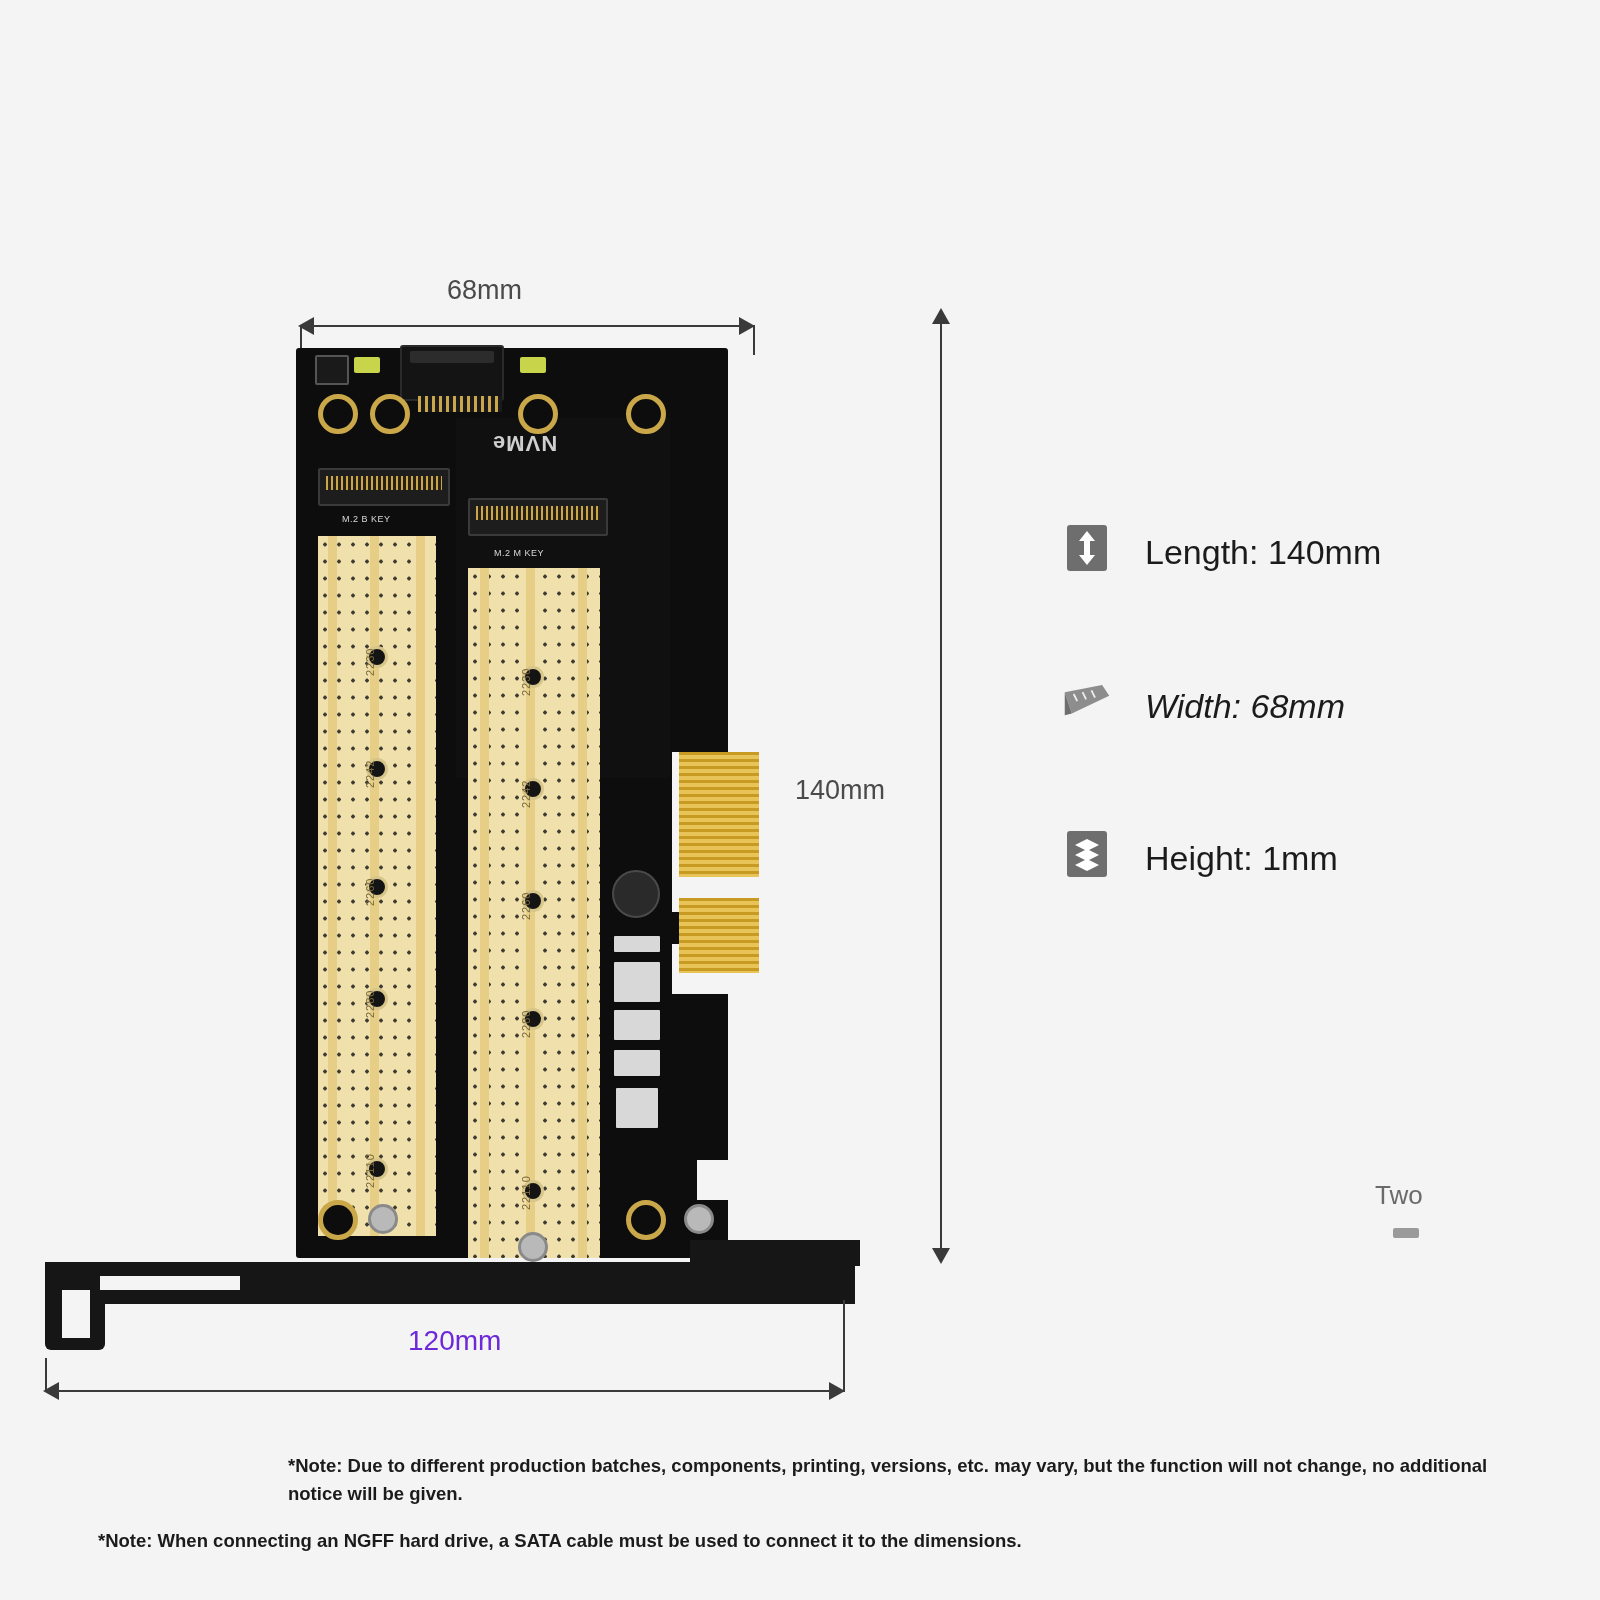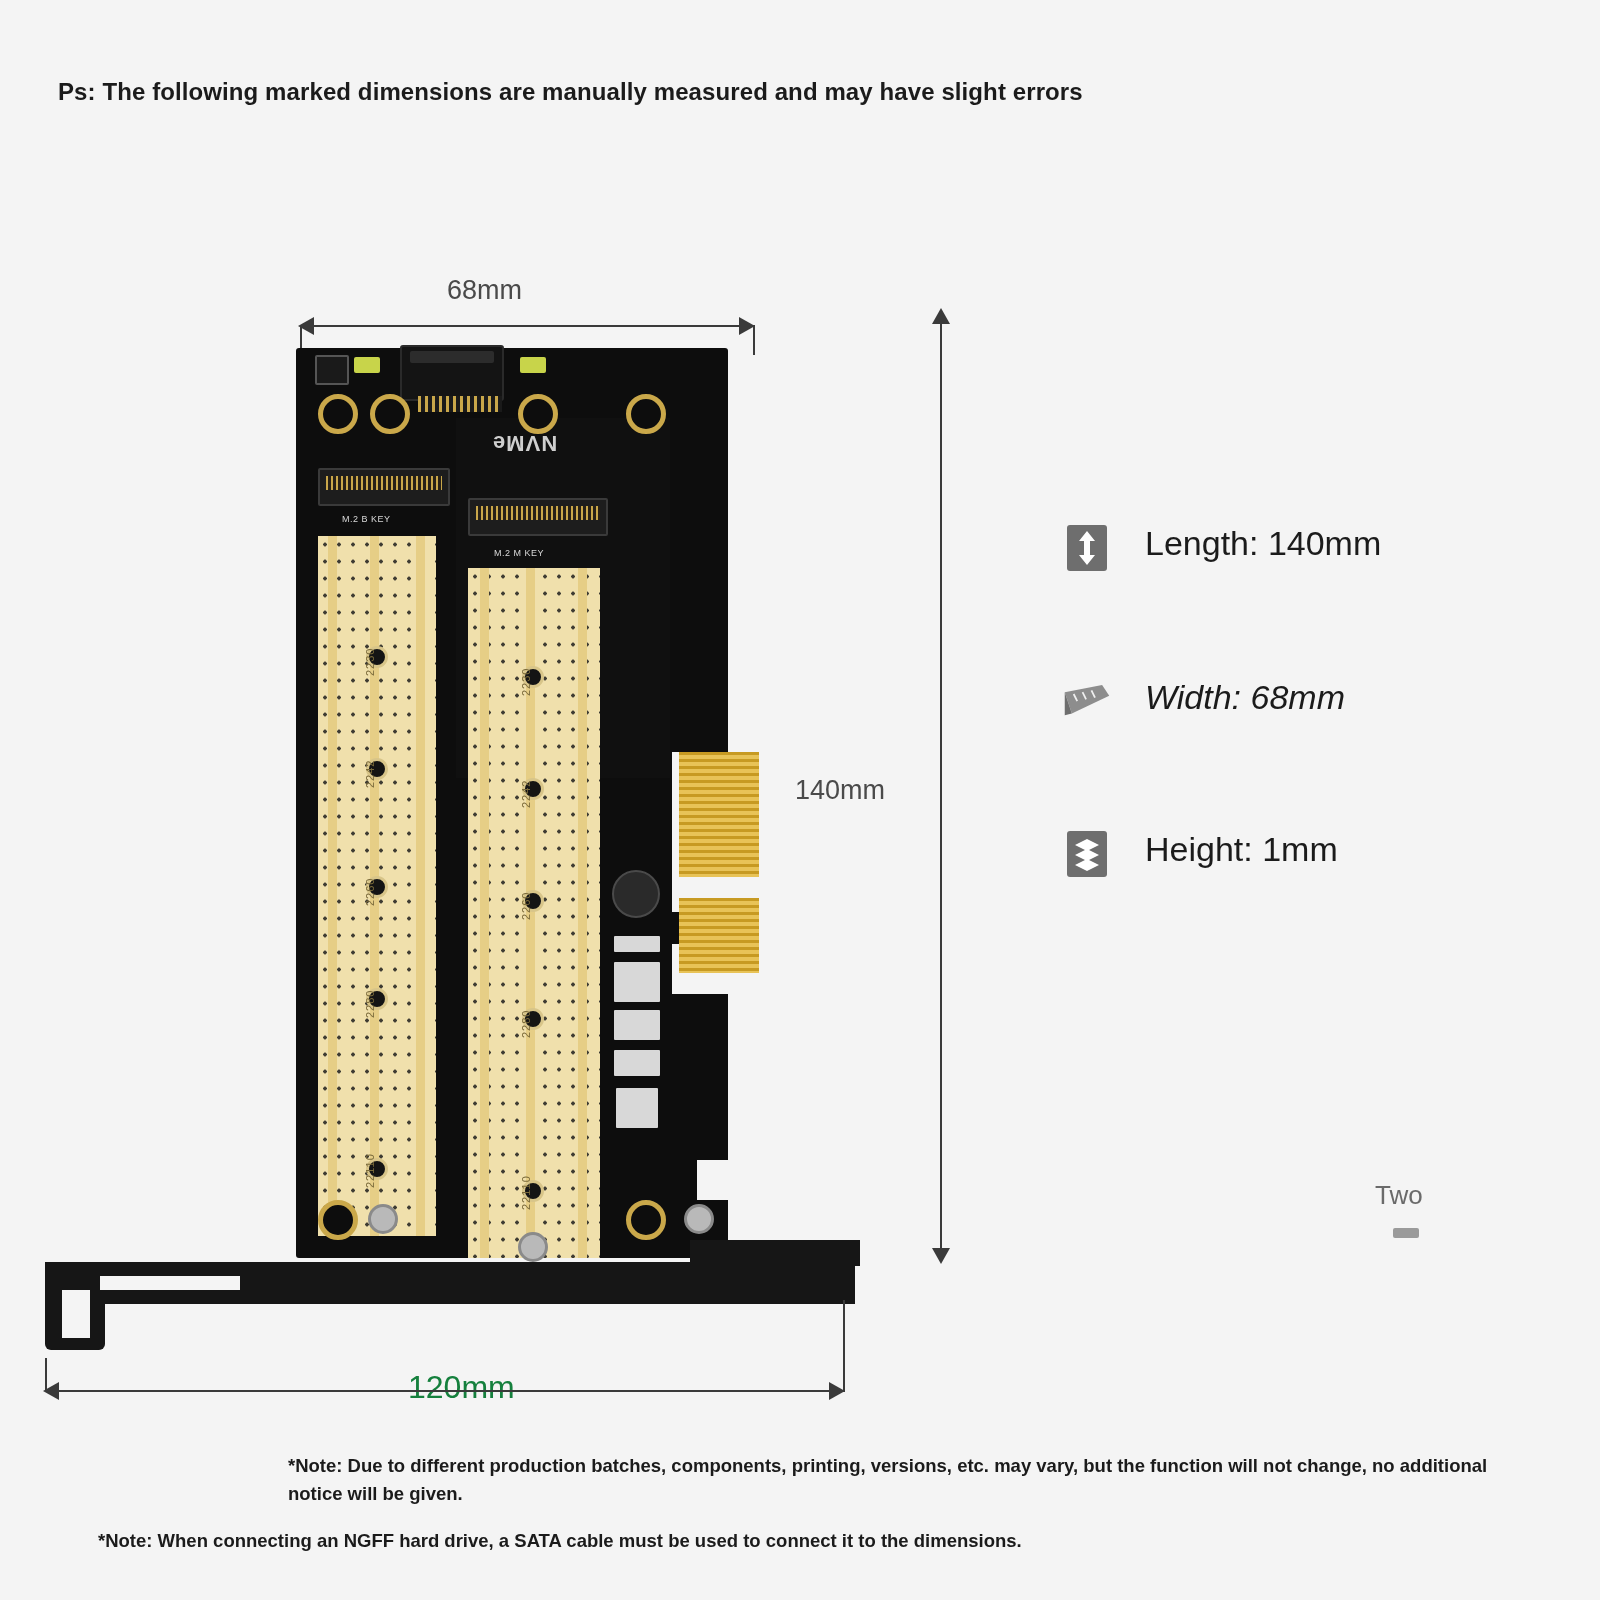--- a/index.html
+++ b/index.html
@@ -45,21 +45,21 @@
   .dim-140-label{
     position:absolute;left:795px;top:775px;font-size:27px;color:#4a4a4a;
   }
 
   
   .dim-120-line{position:absolute;left:45px;top:1390px;width:800px;height:2px;background:#3a3a3a;}
   .arrow-l2{position:absolute;left:43px;top:1382px;width:0;height:0;border-top:9px solid transparent;border-bottom:9px solid transparent;border-right:16px solid #3a3a3a;}
   .arrow-r2{position:absolute;left:829px;top:1382px;width:0;height:0;border-top:9px solid transparent;border-bottom:9px solid transparent;border-left:16px solid #3a3a3a;}
   .tick-l2{position:absolute;left:45px;top:1358px;width:2px;height:34px;background:#3a3a3a;}
   .tick-r2{position:absolute;left:843px;top:1300px;width:2px;height:92px;background:#3a3a3a;}
-  .dim-120-label{position:absolute;left:408px;top:1325px;font-size:32px;color:#15803d;margin-top:44px;}
+  .dim-120-label{position:absolute;left:408px;top:1325px;font-size:28px;color:#6d28d9;}
 
   
   .board{
     position:absolute;left:296px;top:348px;width:432px;height:910px;
     background:#0d0d0d;border-radius:3px;
   }
   .board-right-cut{
     position:absolute;left:672px;top:752px;width:56px;height:160px;background:#f4f4f4;
   }
   .board-right-cut2{
@@ -116,42 +116,41 @@
   
   .bracket{
     position:absolute;left:45px;top:1262px;width:810px;height:42px;background:#161616;
   }
   .bracket-lip{position:absolute;left:45px;top:1262px;width:60px;height:88px;background:#161616;border-radius:0 0 6px 6px;}
   .bracket-notch{position:absolute;left:62px;top:1290px;width:28px;height:48px;background:#f4f4f4;}
   .bracket-step{position:absolute;left:100px;top:1276px;width:140px;height:14px;background:#f4f4f4;}
   .bracket-riser{position:absolute;left:690px;top:1240px;width:170px;height:26px;background:#161616;}
 
   
-  .spec{position:absolute;left:1063px;display:flex;align-items:flex-start;gap:34px;}
+  .spec{position:absolute;left:1063px;display:flex;align-items:flex-end;gap:34px;}
   .spec .ico{width:48px;height:48px;display:flex;align-items:center;justify-content:center;}
   .spec .txt{font-size:34px;color:#1b1b1b;}
   .s1{top:524px;}
   .s2{top:678px;font-style:italic;}
   .s3{top:830px;}
   .s4{top:982px;}
   .arrowsvg{display:block;}
 
   .two-label{position:absolute;left:1375px;top:1180px;font-size:26px;color:#6a6a6a;}
   .two-chip{position:absolute;left:1393px;top:1228px;width:26px;height:10px;background:#9a9a9a;border-radius:2px;}
 
   
   .note1{position:absolute;left:288px;top:1452px;width:1230px;font-size:18.5px;font-weight:bold;color:#1b1b1b;line-height:1.5;}
   .note2{position:absolute;left:98px;top:1530px;width:1260px;font-size:18.5px;font-weight:bold;color:#1b1b1b;}
 </style>
 </head>
 <body>
 
 <div class="page">
 
-  <div class="header-note">Ps: The following marked dimensions are manually measured and may have slight errors</div>
 
   <div class="dim-68-label">68mm</div>
   <div class="tick-left"></div>
   <div class="tick-right"></div>
   <div class="dim-68-line"></div>
   <div class="arrow-l"></div>
   <div class="arrow-r"></div>
 
   <div class="dim-140-line"></div>
   <div class="arrow-up"></div>

